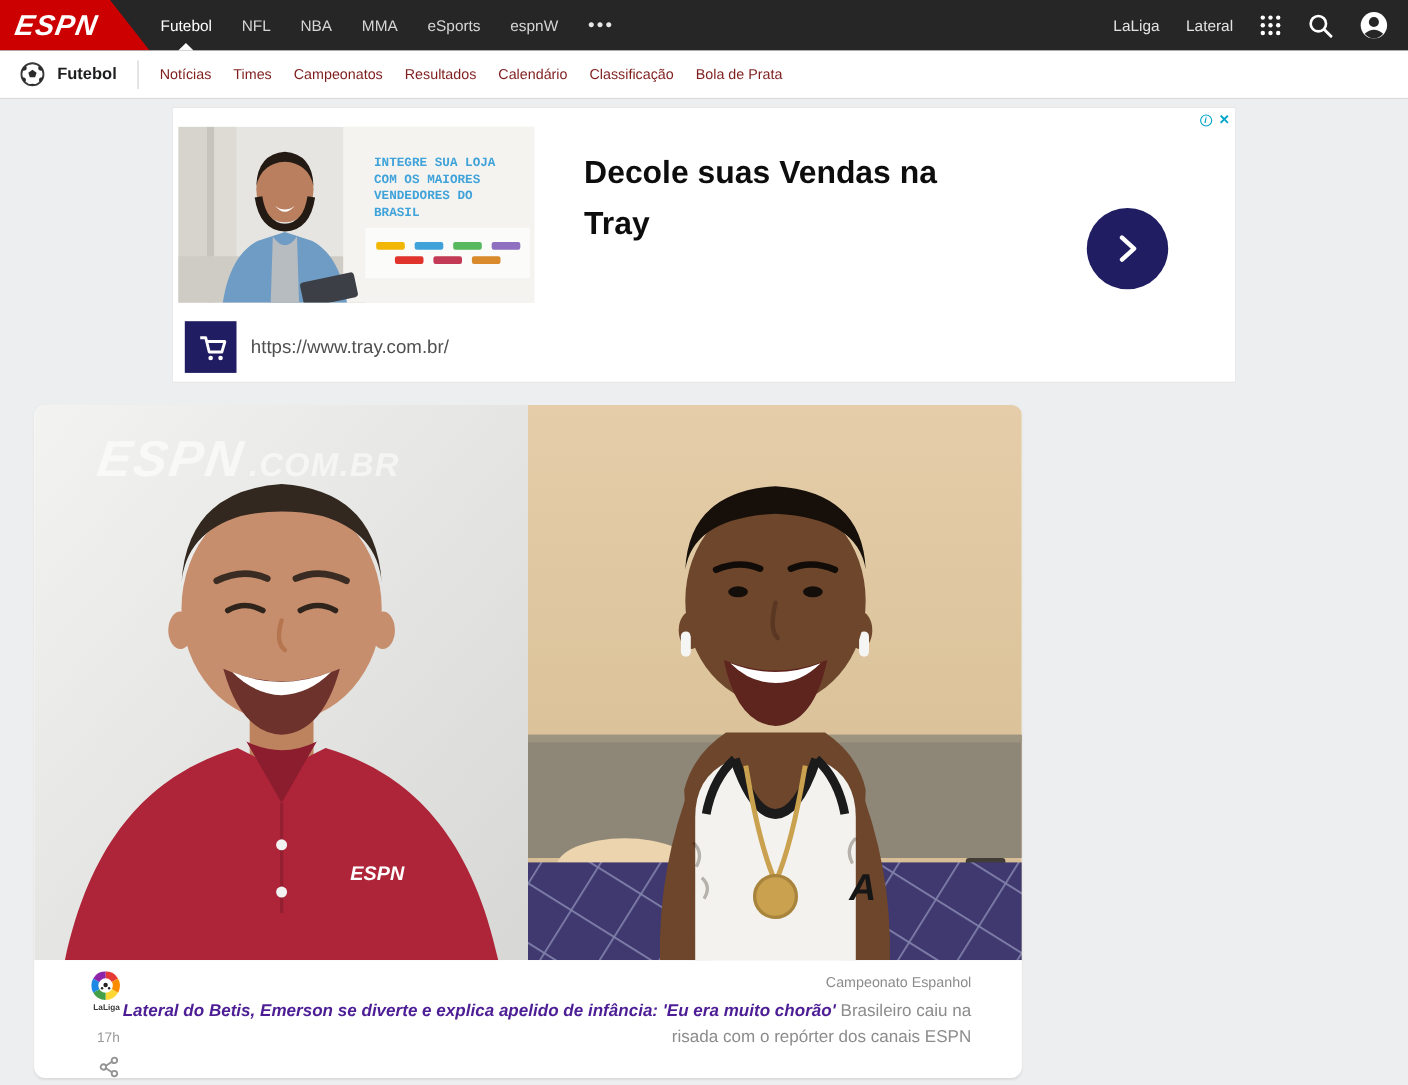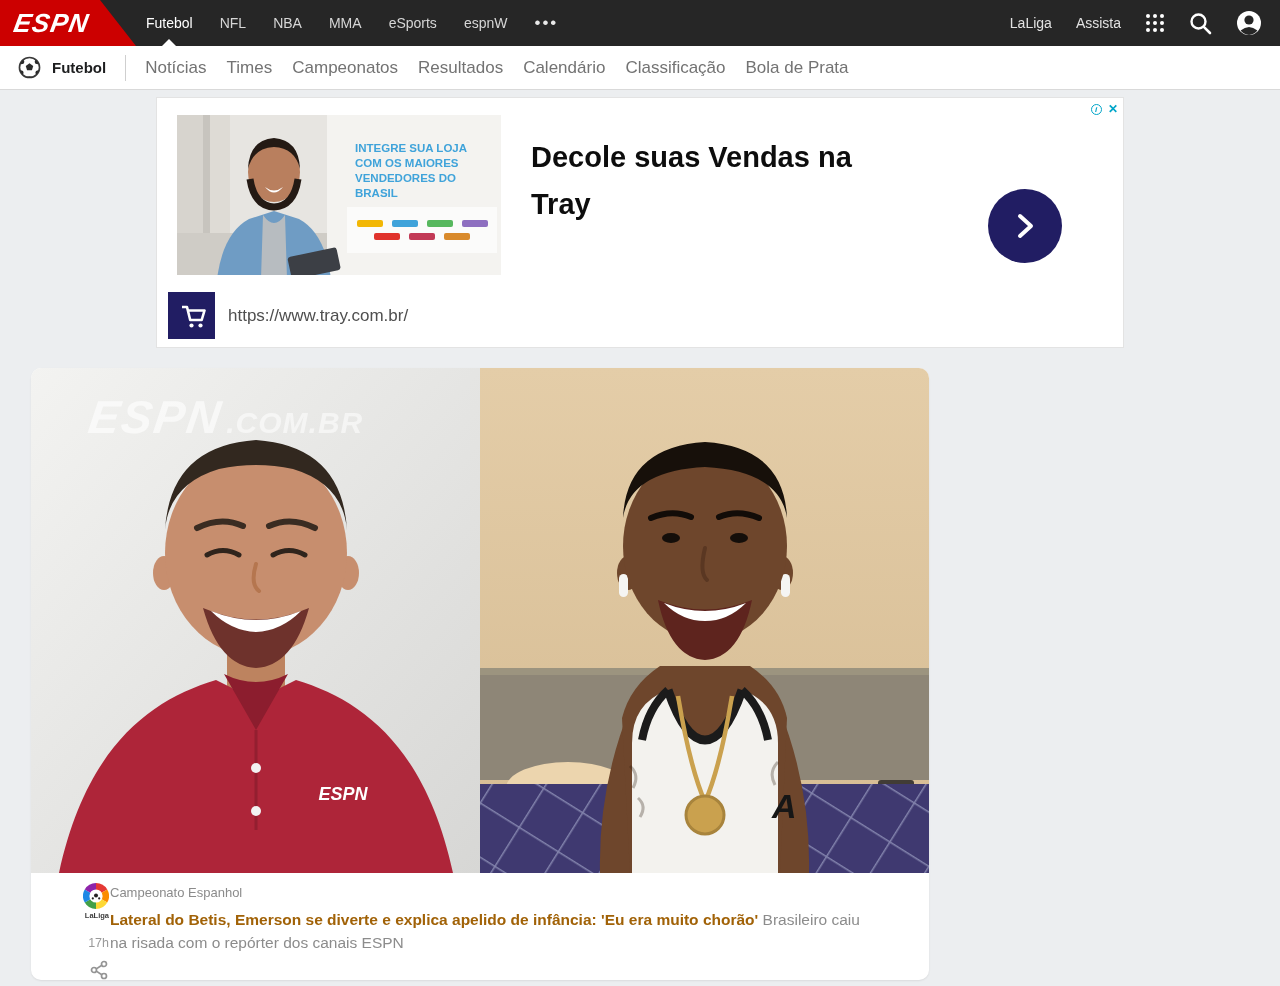--- a/index.html
+++ b/index.html
@@ -28,34 +28,34 @@
   .topbar-right .tn { color:#e2e2e2; font-size:14px; cursor:pointer; }
   .tb-icon { display:flex; align-items:center; cursor:pointer; }
 
   
   .subnav { position:absolute; left:0; top:46px; width:1280px; height:44px;
     background:#ffffff; border-bottom:1px solid #d9d9d9; display:flex;
     align-items:center; padding-left:18px; z-index:5; }
   .subnav .ball { margin-right:11px; display:flex; }
   .subnav .sec-title { font-size:15px; font-weight:bold; color:#1d1e1f; }
   .subnav .divider { width:1px; height:26px; background:#cfcfcf; margin:0 19px; }
-  .subnav .sn { font-size:17px; color:#737373; margin-right:20px; cursor:pointer; }
+  .subnav .sn { font-size:13px; color:#7f1d1d; margin-right:20px; cursor:pointer; }
 
   
   .ad { position:absolute; left:156px; top:97px; width:968px; height:251px;
     background:#ffffff; border:1px solid #e3e3e3; }
   .ad-corner { position:absolute; right:2px; top:3px; display:flex; gap:1px; }
   .ad-corner .sq { width:16px; height:16px; background:#fff; display:flex;
     align-items:center; justify-content:center; color:#00a5c9; cursor:pointer; }
   .ad-corner .info-i { width:11px; height:11px; border:1.4px solid #00a5c9;
     border-radius:50%; font-size:8px; font-weight:bold; font-style:italic;
     display:flex; align-items:center; justify-content:center; }
   .ad-corner .x { font-size:12px; font-weight:bold; }
-  .ad-img { position:absolute; left:20px; top:17px; width:324px; height:160px;
-    overflow:hidden; cursor:pointer; }
+  .ad-img { position:absolute; left:5px; top:17px; width:324px; height:160px;
+    overflow:hidden; cursor:pointer;font-family:Liberation Mono, monospace; }
   .ad-img-copy { position:absolute; left:178px; top:26px; width:132px;
     color:#3fa3da; font-weight:bold; font-size:11.5px; line-height:15px;
     text-transform:uppercase; }
   .ad-logoband { position:absolute; left:170px; top:92px; right:4px; height:46px;
     background:#fbfbfa; display:flex; flex-wrap:wrap; gap:6px 9px;
     align-content:center; justify-content:center; padding:0 6px; }
   .ad-logoband i { display:block; width:26px; height:7px; border-radius:2px; }
   .ad-headline { position:absolute; left:374px; top:36px; width:370px;
     font-size:29px; font-weight:bold; color:#0d0d0d; line-height:47px; cursor:pointer; }
   .ad-body { position:absolute; left:374px; top:131px; width:368px;
@@ -84,24 +84,24 @@
     font-size:30px; letter-spacing:1px; margin-left:4px; }
 
   
   .story { position:relative; width:898px; height:107px; }
   .rail { position:absolute; left:0; top:10px; width:78px; display:flex;
     flex-direction:column; align-items:flex-end; }
   .laliga-wheel { position:relative; width:26px; height:26px; }
   .laliga-label { font-size:7.5px; color:#3c3c3c; font-weight:bold; margin-top:2px; }
   .story-time { font-size:12.5px; color:#9a9a9a; margin-top:16px; }
   .share { margin-top:10px; cursor:pointer; display:flex; }
-  .story-text { position:absolute; left:79px; top:12px; right:56px; }
+  .story-text { position:absolute; left:79px; top:12px; right:46px;text-align:right; }
   .story-cat { font-size:13px; color:#8b8b8b; margin-bottom:8px; }
   .story-head { font-size:15.5px; line-height:23px; cursor:pointer; }
-  .story-head .b { font-weight:bold; color:#a16207; }
+  .story-head .b { font-weight:bold; color:#4c1d95;font-style:italic; }
   .story-head .r { color:#8c8c8c; }
 </style>
 </head>
 <body>
 
 <div class="topbar">
   <div class="logo-wrap">
     <div class="logo-bg"></div>
     <div class="logo-txt">ESPN</div>
   </div>
@@ -109,21 +109,21 @@
     <span class="tn active">Futebol</span>
     <span class="tn">NFL</span>
     <span class="tn">NBA</span>
     <span class="tn">MMA</span>
     <span class="tn">eSports</span>
     <span class="tn">espnW</span>
     <span class="tn dots">•••</span>
   </div>
   <div class="topbar-right">
     <span class="tn">LaLiga</span>
-    <span class="tn">Assista</span>
+    <span class="tn">Lateral</span>
     <span class="tb-icon">
       <svg width="20" height="20" viewBox="0 0 20 20">
         <g fill="#ffffff">
           <circle cx="3" cy="3" r="2"></circle>
             <circle cx="10" cy="3" r="2"></circle>
             <circle cx="17" cy="3" r="2"></circle>
           <circle cx="3" cy="10" r="2"></circle>
             <circle cx="10" cy="10" r="2"></circle>
             <circle cx="17" cy="10" r="2"></circle>
           <circle cx="3" cy="17" r="2"></circle>

